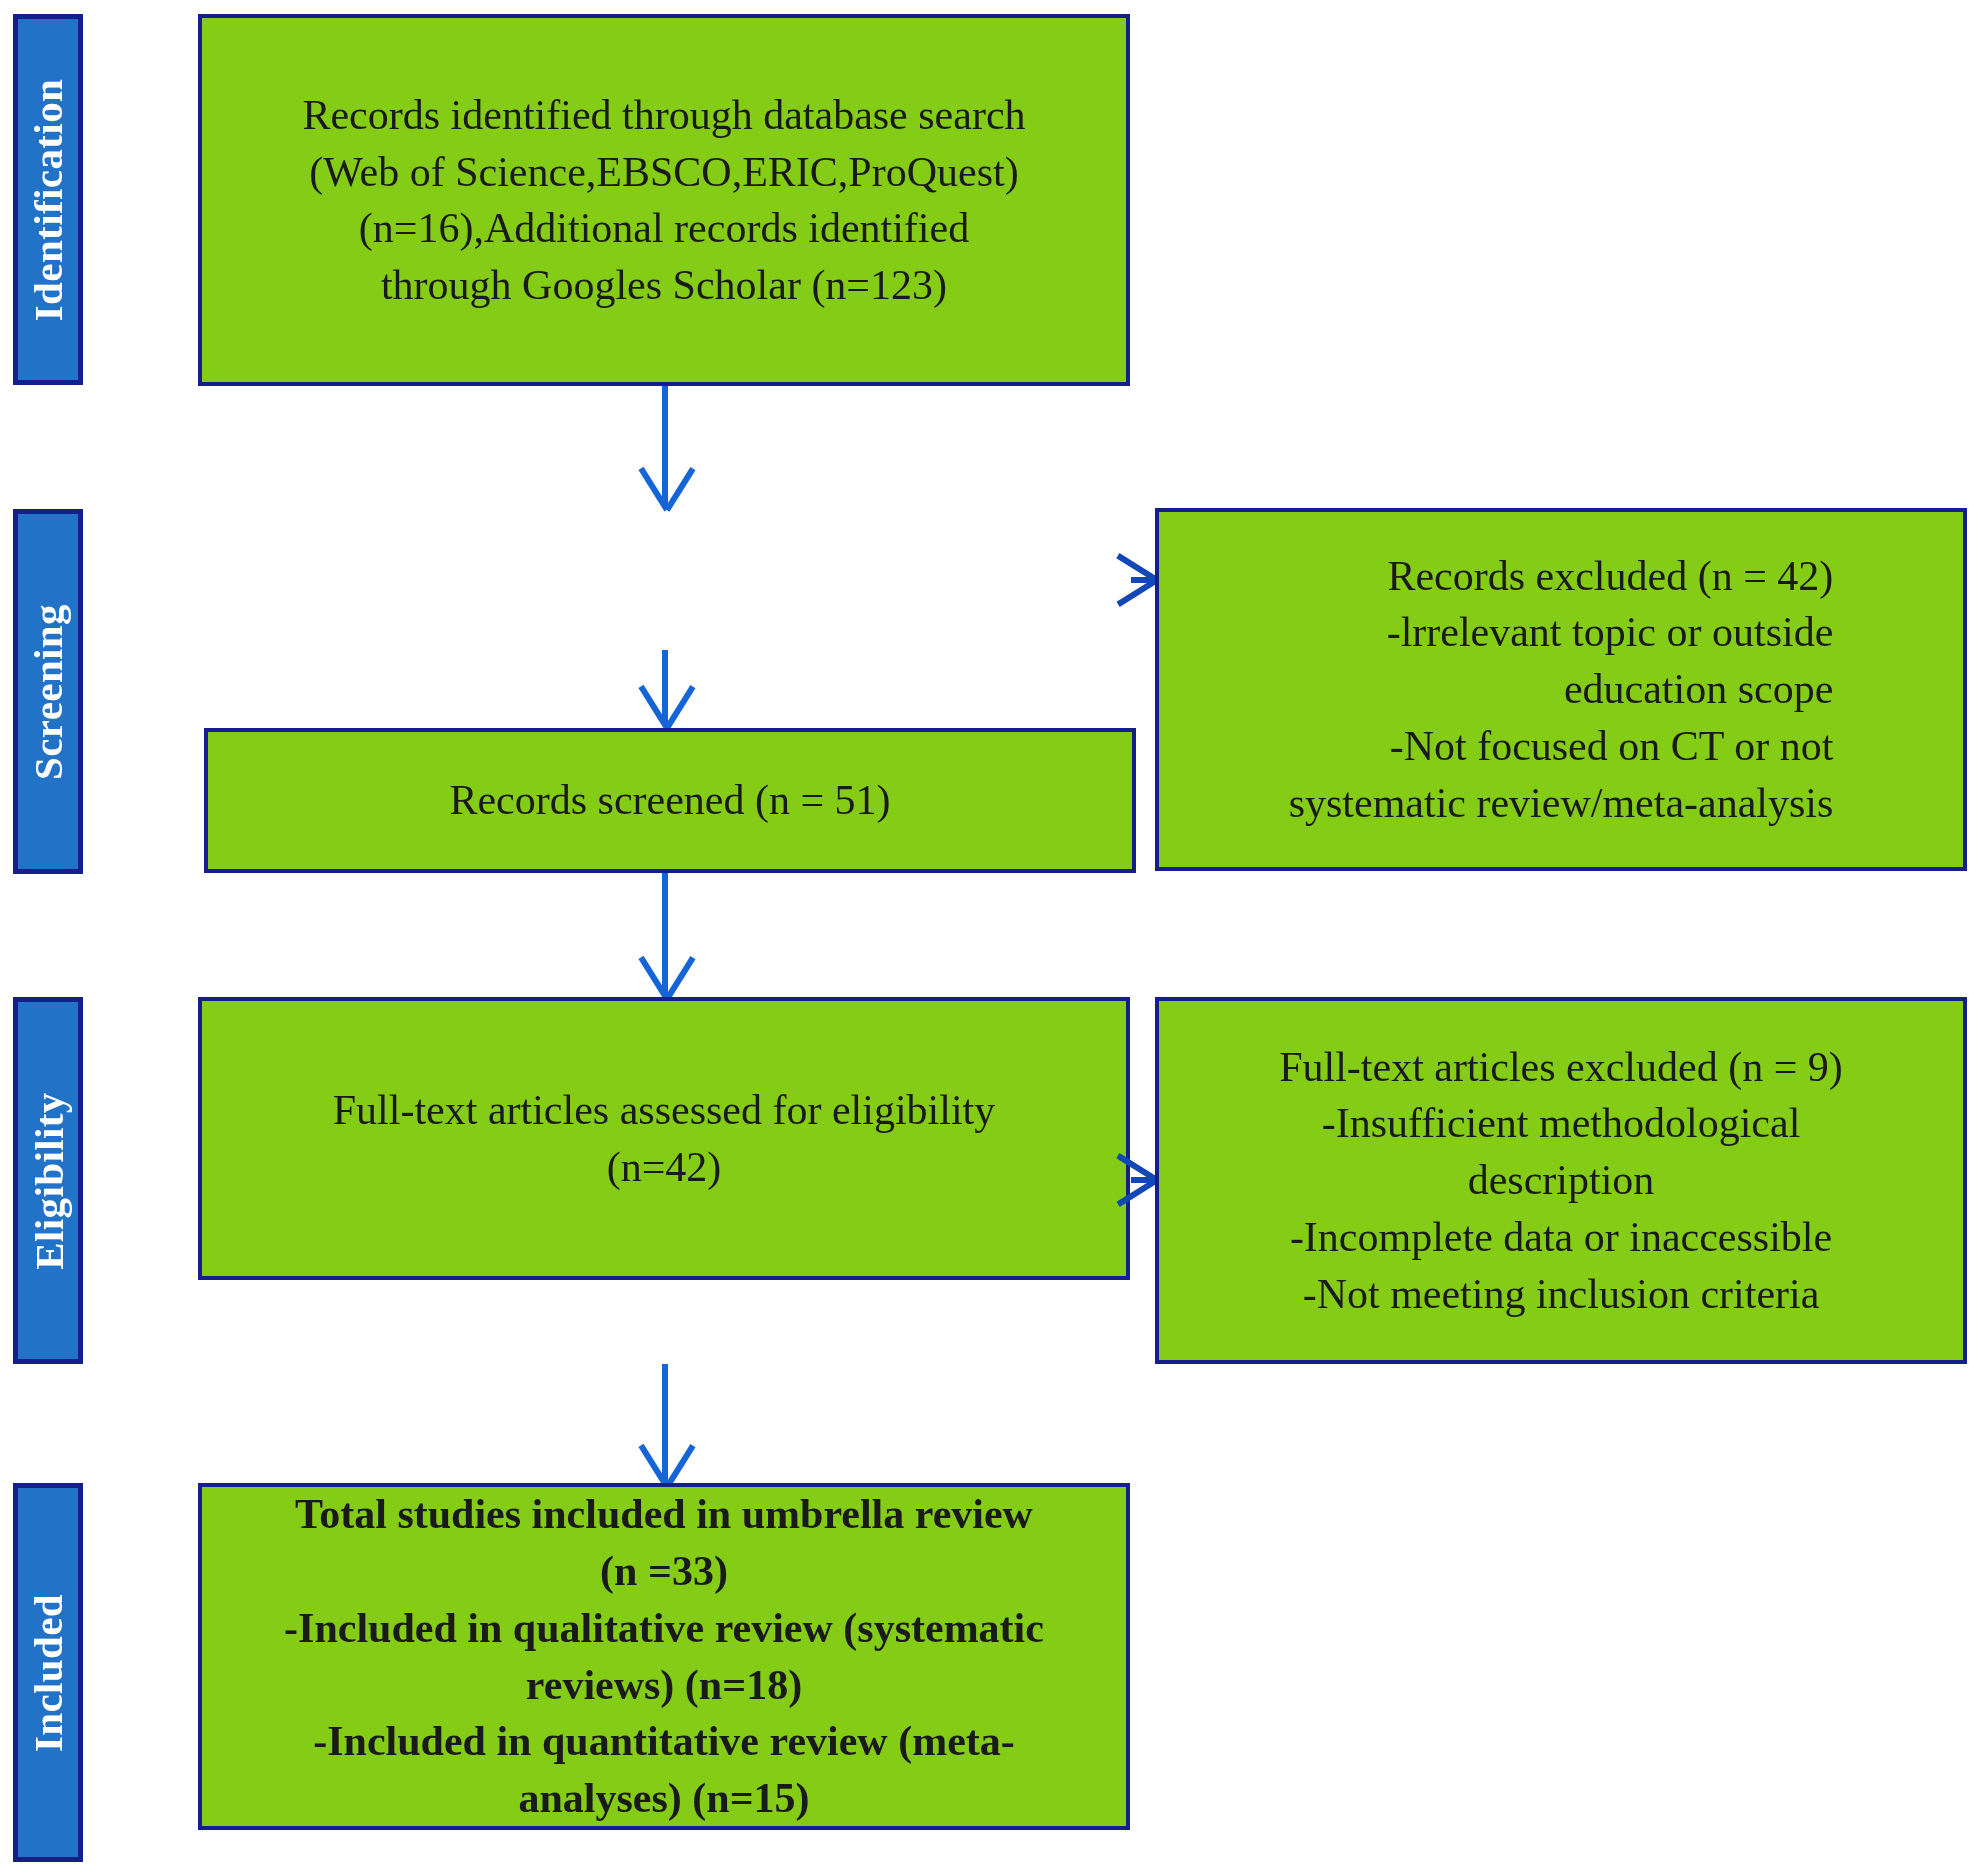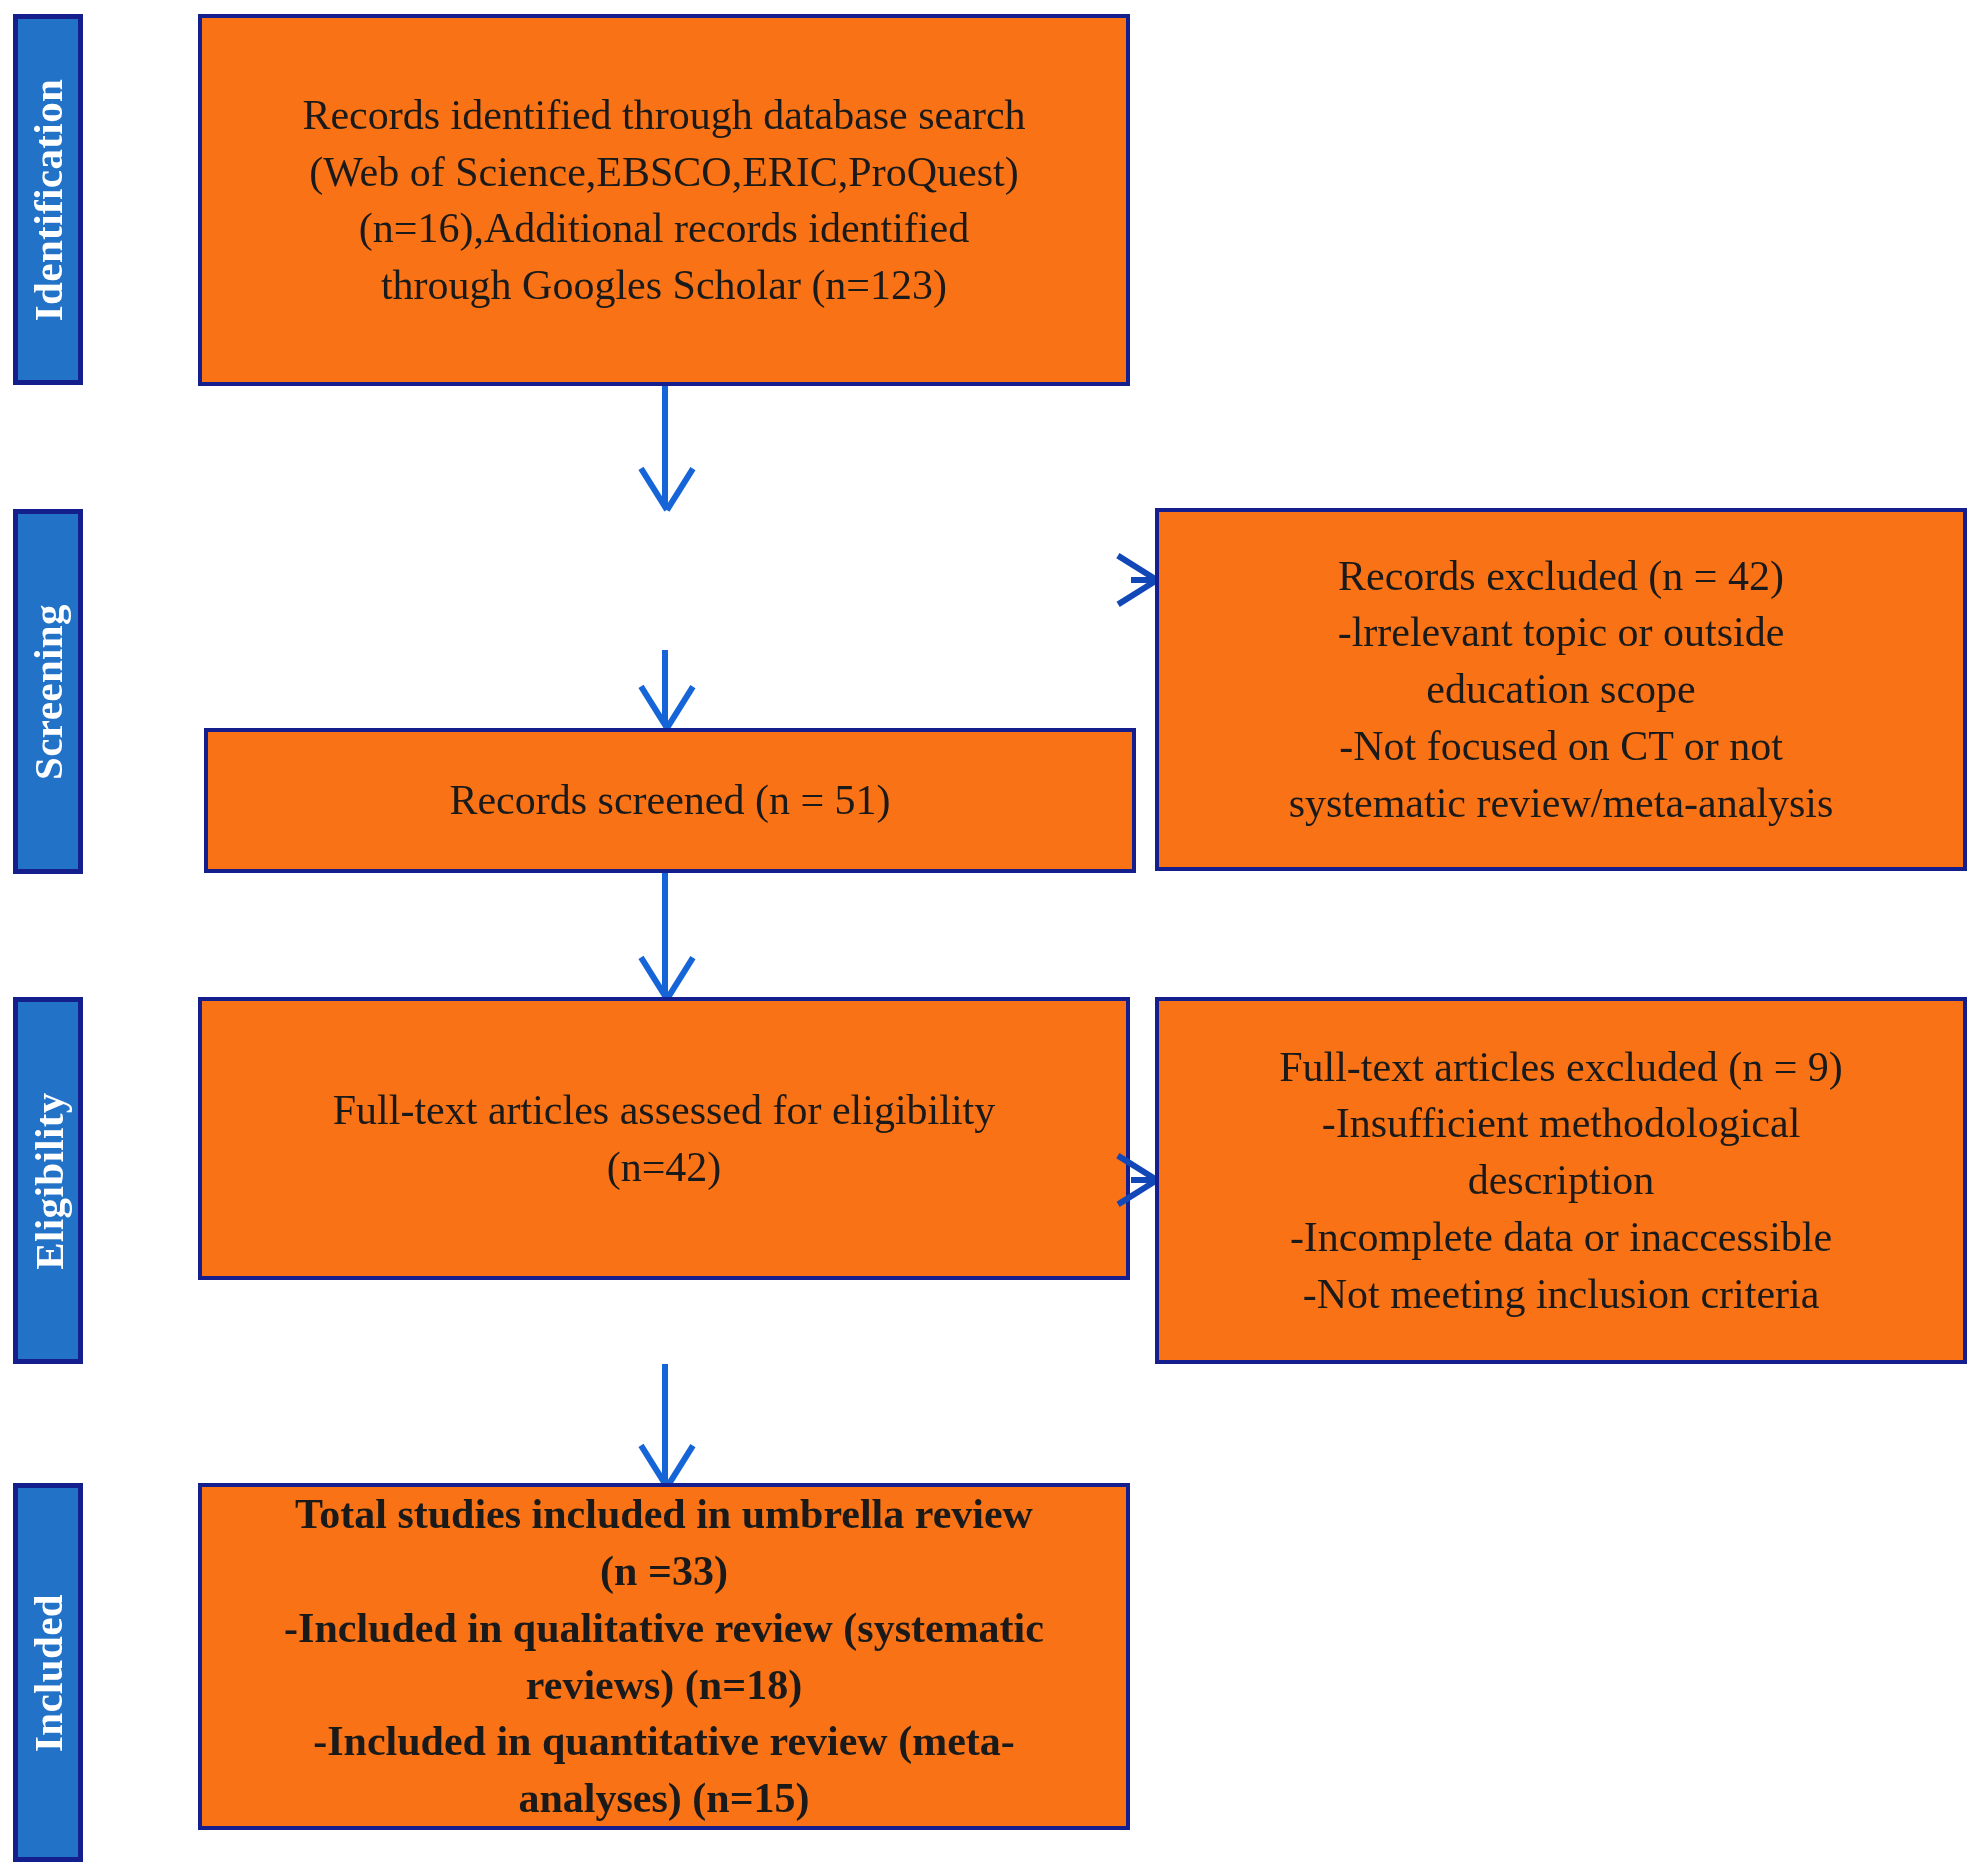--- a/index.html
+++ b/index.html
@@ -34,21 +34,21 @@
     font-weight: bold;
     font-size: 41px;
     letter-spacing: 0.4px;
     font-family: "Liberation Serif", "DejaVu Serif", serif;
   }
 
   
   .box {
     position: absolute;
     box-sizing: border-box;
-    background: #f97316;
+    background: #84cc16;
     border: 4.7px solid #141E8C;
     display: flex;
     align-items: center;
     justify-content: center;
     text-align: center;
     padding: 4.7px 14.2px;
   }
   .box .btext {
     color: #1a1a1a;
     font-size: 42px;
@@ -145,21 +145,21 @@
 through Googles Scholar (n=123)</span>
   </div>
 
   <div class="vline" style="left:662px; top:386px; height:120px;"></div>
   <div class="arrow-down" style="left:664px; top:461px;"></div>
 
 
   <div class="hline" style="left:1131px; top:577px; width:49px;"></div>
   <div class="arrow-right" style="left:1111px; top:577px;"></div>
 
-  <div class="box" style="left:1155px; top:508px; width:812px; height:363px;">
+  <div class="box" style="left:1155px; top:508px; width:812px; height:363px;text-align:right;">
     <span class="btext">Records excluded (n = 42)
 -lrrelevant topic or outside
 education scope
 -Not focused on CT or not
 systematic review/meta-analysis</span>
   </div>
 
   <div class="vline" style="left:662px; top:650px; height:75px;"></div>
   <div class="arrow-down" style="left:664px; top:679px;"></div>
 

